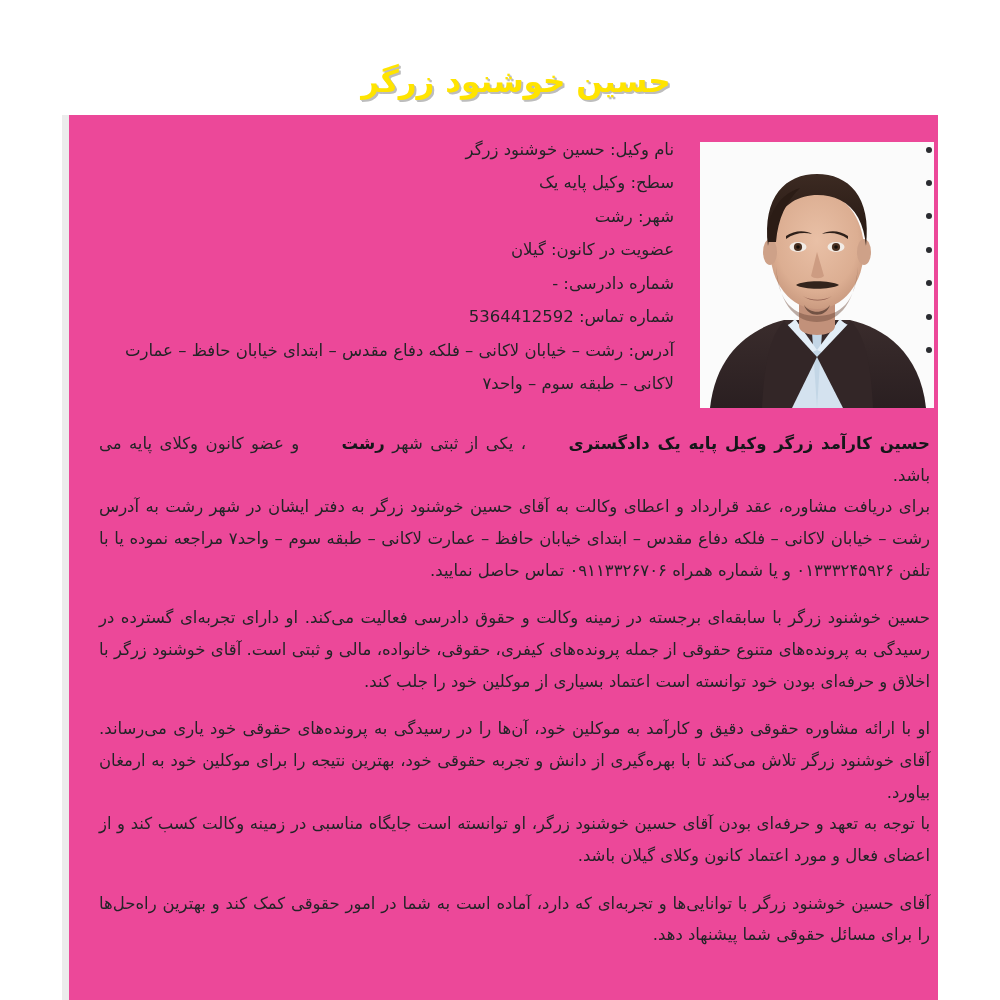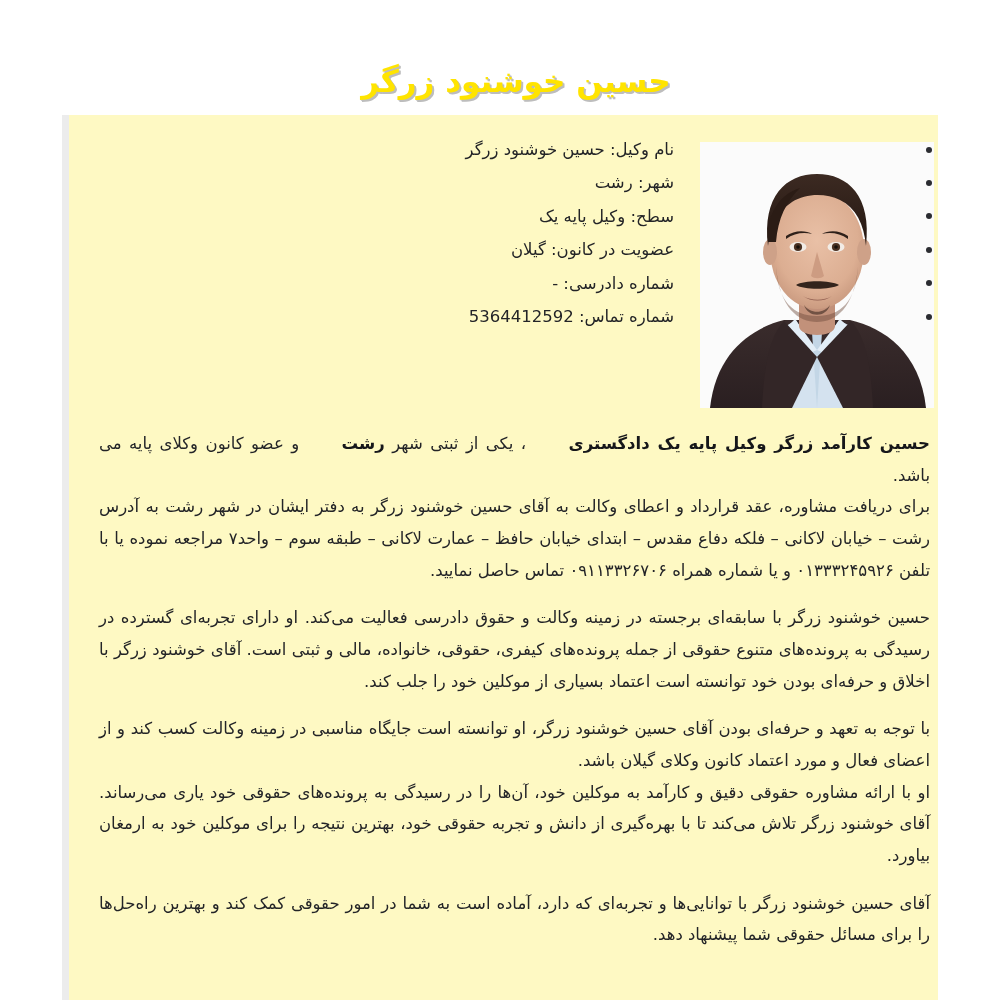--- a/index.html
+++ b/index.html
@@ -38,21 +38,21 @@
     line-height: 1.3;
   }
 
   
   .content-card {
     position: absolute;
     top: 115px;
     left: 62px;
     width: 876px;
     height: 885px;
-    background: #fef9c3;
+    background: #ec4899;
     border-right: 0px solid transparent;
     border-left: 7px solid #ececec;
     box-sizing: border-box;
     padding: 0;
   }
 
   .card-inner {
     position: relative;
     width: 100%;
     height: 100%;
@@ -198,42 +198,43 @@
               <path d="M103 154 C111 159 124 159 132 154 C124 160 111 160 103 154 Z" fill="#8e5b4d"></path>
 
               <path d="M76 125 C80 166 98 180 117 180 C136 180 154 166 158 125 C156 160 140 174 117 174 C94 174 78 160 76 125 Z" fill="#6d4a39" opacity="0.45"></path>
               <path d="M104 163 C110 172 124 172 130 163 C126 176 108 176 104 163 Z" fill="#3a2820" opacity="0.6"></path>
             </g>
           </svg>
         </div>
 
         <ul class="info-list">
           <li>نام وکیل: حسین خوشنود زرگر</li>
+          <li>سطح: وکیل پایه یک</li>
           <li>شهر: رشت</li>
-          <li>سطح: وکیل پایه یک</li>
           <li>عضویت در کانون: گیلان</li>
           <li>شماره دادرسی: -</li>
           <li>شماره تماس: 5364412592</li>
+          <li>آدرس: رشت – خیابان لاکانی – فلکه دفاع مقدس – ابتدای خیابان حافظ – عمارت لاکانی – طبقه سوم – واحد۷</li>
         </ul>
       </div>
 
       <div class="body-text">
 
         <div class="para-group">
           <p>
             <b>حسین کارآمد زرگر وکیل پایه یک دادگستری</b><span> ، یکی از ثبتی شهر </span><b>رشت</b><span> و عضو کانون وکلای پایه می باشد.</span>
           </p>
           <p>برای دریافت مشاوره، عقد قرارداد و اعطای وکالت به آقای حسین خوشنود زرگر به دفتر ایشان در شهر رشت به آدرس رشت – خیابان لاکانی – فلکه دفاع مقدس – ابتدای خیابان حافظ – عمارت لاکانی – طبقه سوم – واحد۷ مراجعه نموده یا با تلفن ۰۱۳۳۳۲۴۵۹۲۶ و یا شماره همراه ۰۹۱۱۳۳۲۶۷۰۶ تماس حاصل نمایید.</p>
         </div>
 
         <p>حسین خوشنود زرگر با سابقه‌ای برجسته در زمینه وکالت و حقوق دادرسی فعالیت می‌کند. او دارای تجربه‌ای گسترده در رسیدگی به پرونده‌های متنوع حقوقی از جمله پرونده‌های کیفری، حقوقی، خانواده، مالی و ثبتی است. آقای خوشنود زرگر با اخلاق و حرفه‌ای بودن خود توانسته است اعتماد بسیاری از موکلین خود را جلب کند.</p>
 
         <div class="para-group">
+          <p>او با ارائه مشاوره حقوقی دقیق و کارآمد به موکلین خود، آن‌ها را در رسیدگی به پرونده‌های حقوقی خود یاری می‌رساند. آقای خوشنود زرگر تلاش می‌کند تا با بهره‌گیری از دانش و تجربه حقوقی خود، بهترین نتیجه را برای موکلین خود به ارمغان بیاورد.</p>
           <p>با توجه به تعهد و حرفه‌ای بودن آقای حسین خوشنود زرگر، او توانسته است جایگاه مناسبی در زمینه وکالت کسب کند و از اعضای فعال و مورد اعتماد کانون وکلای گیلان باشد.</p>
-          <p>او با ارائه مشاوره حقوقی دقیق و کارآمد به موکلین خود، آن‌ها را در رسیدگی به پرونده‌های حقوقی خود یاری می‌رساند. آقای خوشنود زرگر تلاش می‌کند تا با بهره‌گیری از دانش و تجربه حقوقی خود، بهترین نتیجه را برای موکلین خود به ارمغان بیاورد.</p>
         </div>
 
         <p>آقای حسین خوشنود زرگر با توانایی‌ها و تجربه‌ای که دارد، آماده است به شما در امور حقوقی کمک کند و بهترین راه‌حل‌ها را برای مسائل حقوقی شما پیشنهاد دهد.</p>
       </div>
 
     </div>
   </div>
 </div>
 
 </body></html>

